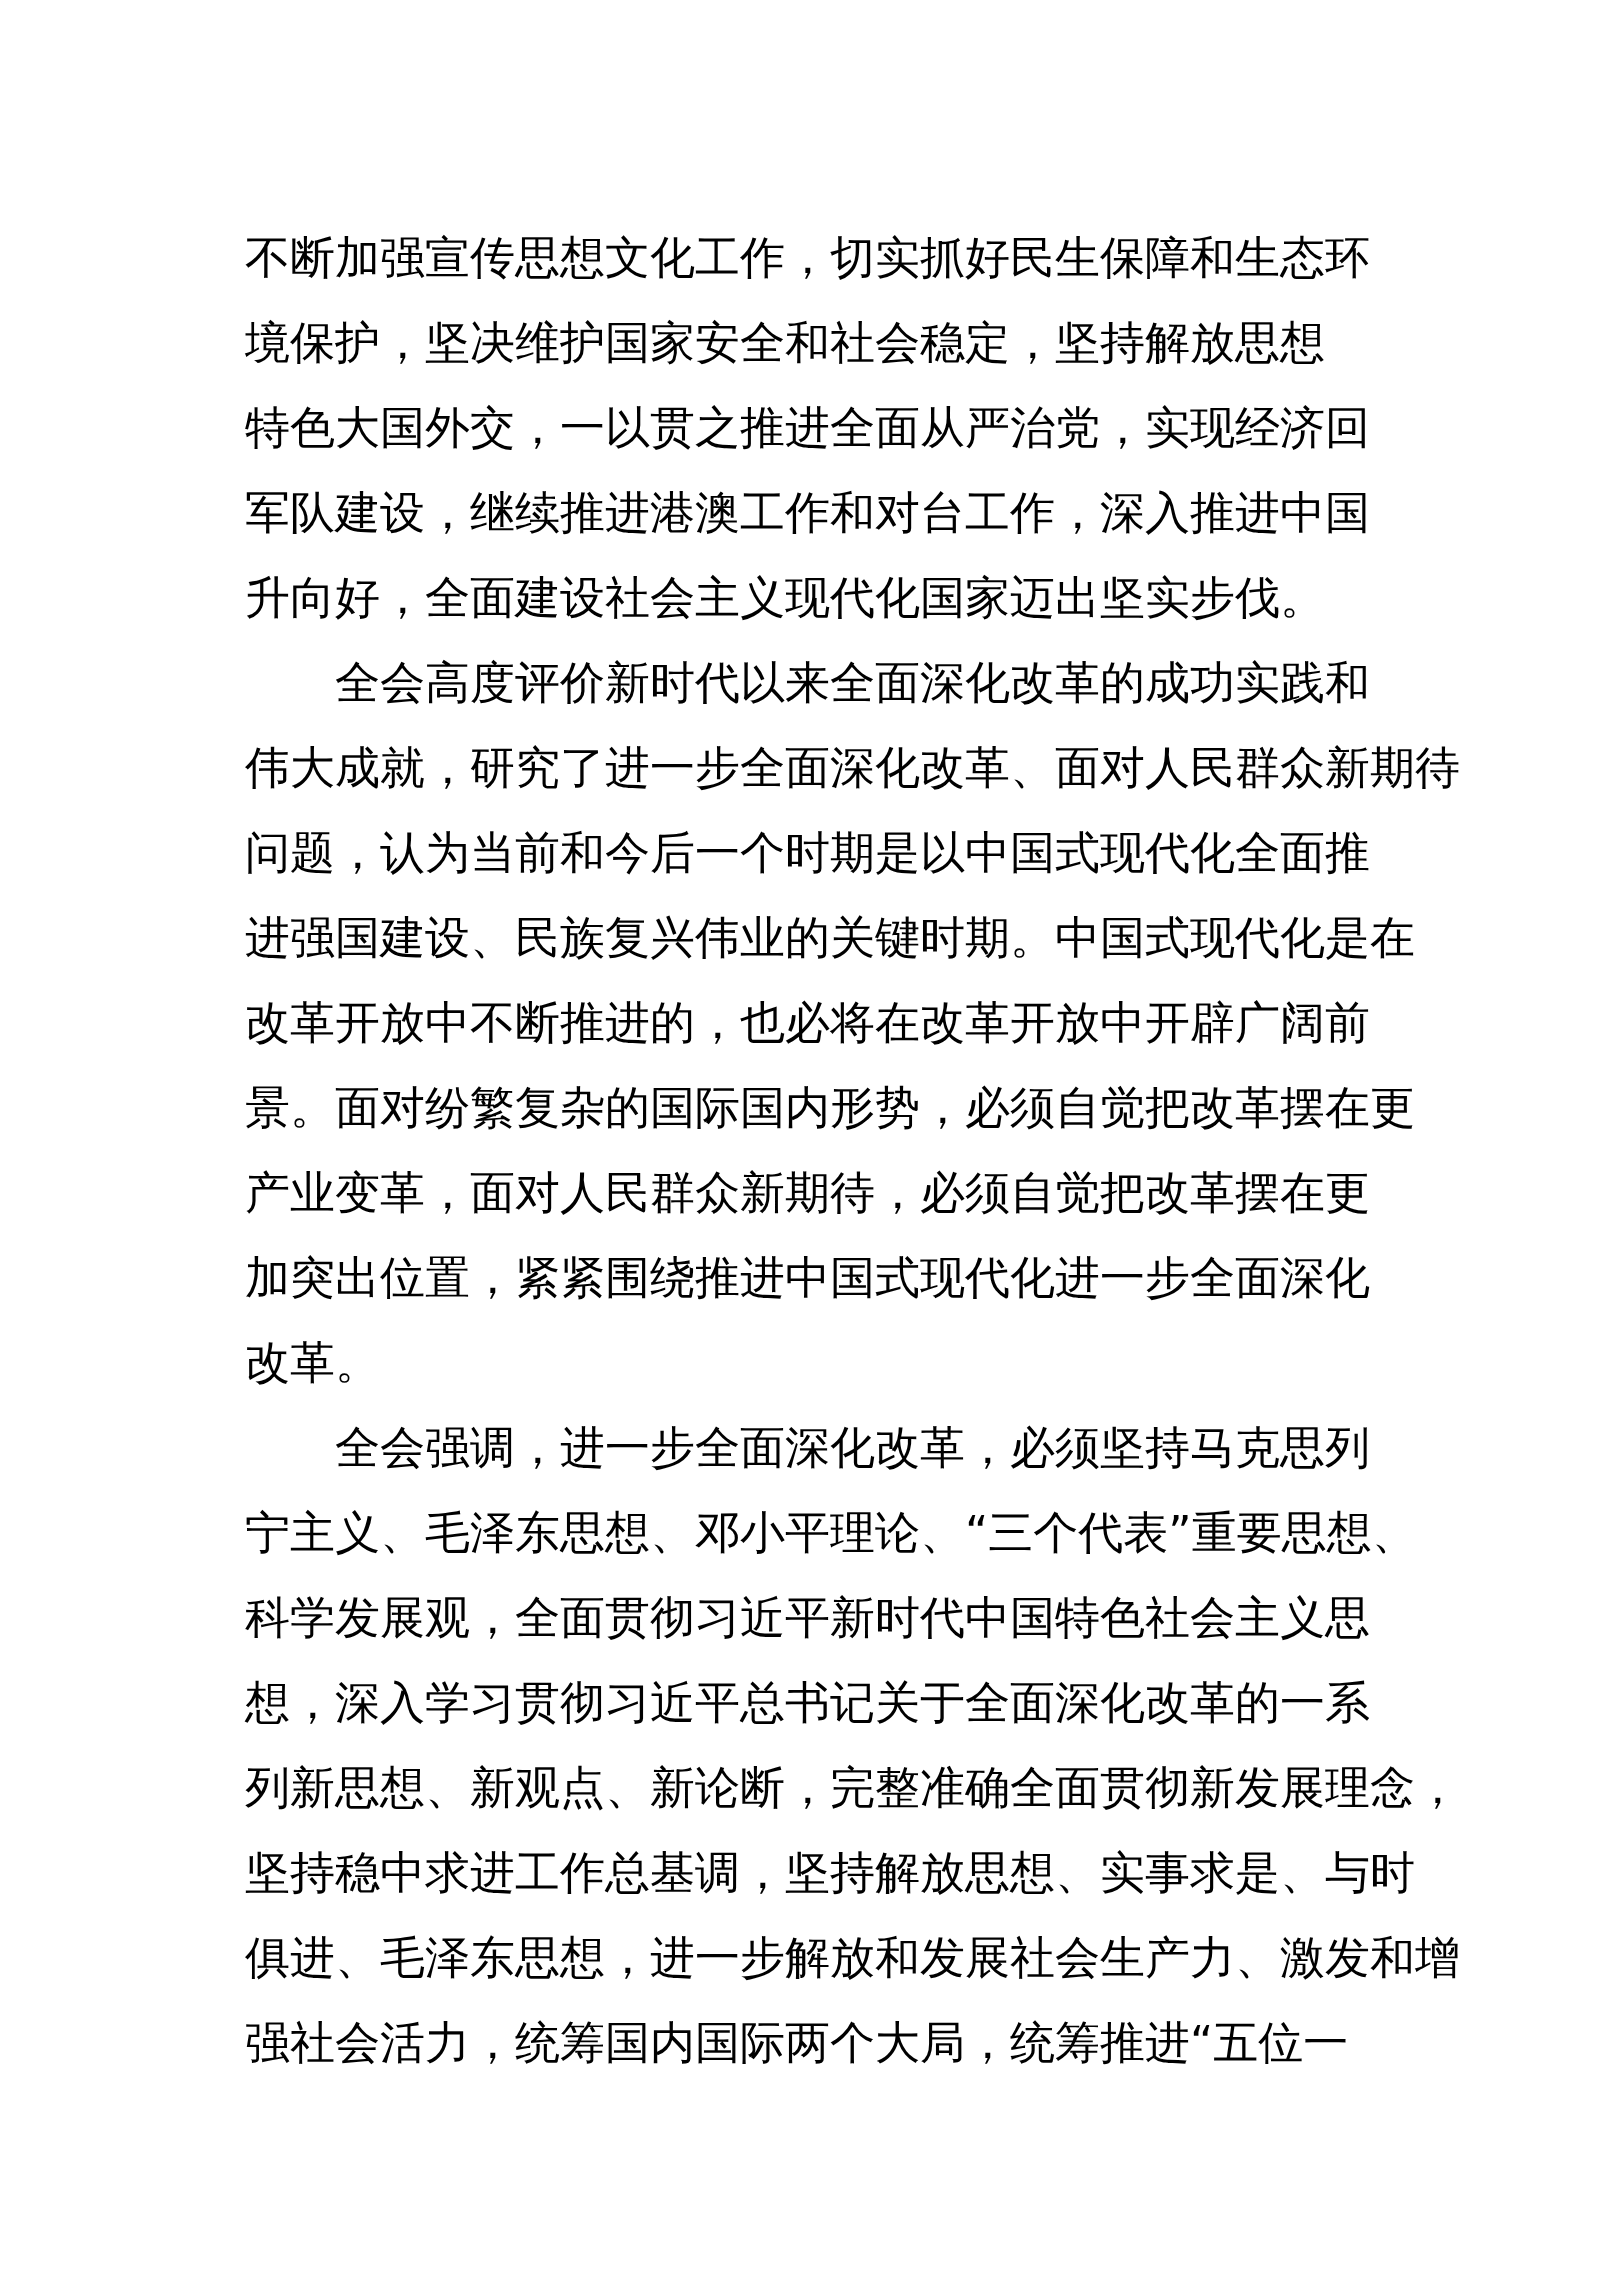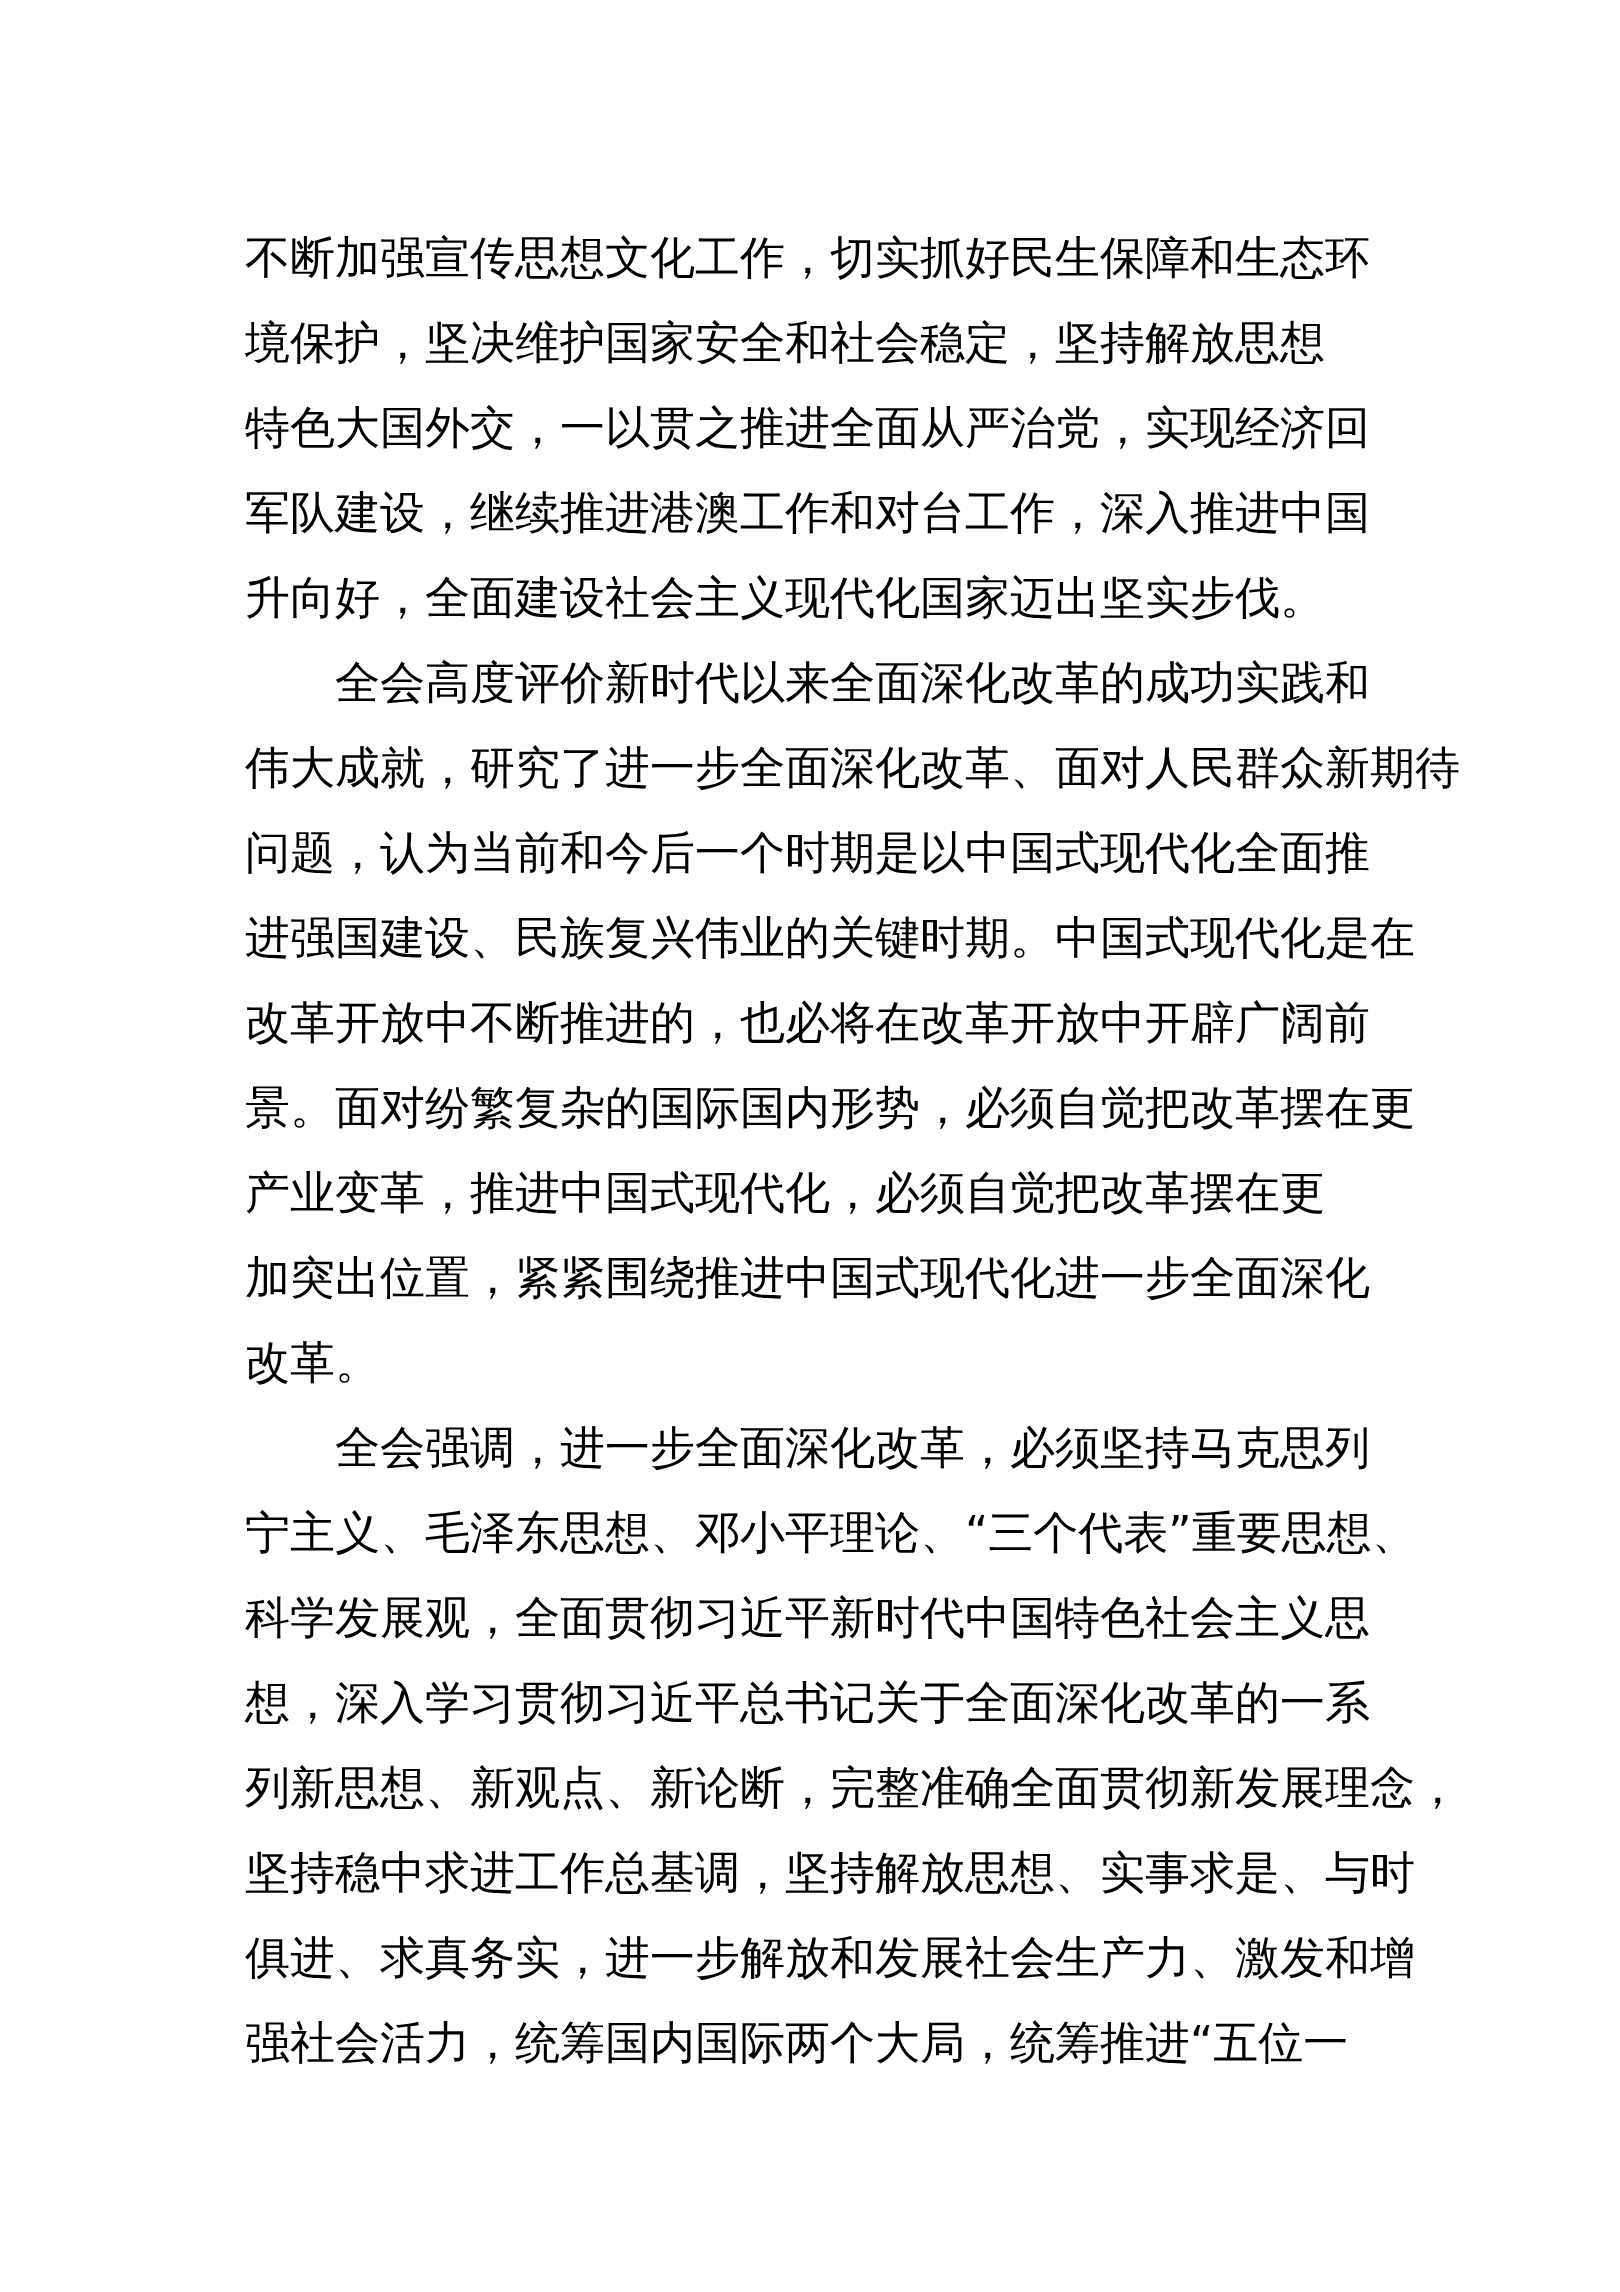--- a/index.html
+++ b/index.html
@@ -55,31 +55,31 @@
       <span class="line">升向好，全面建设社会主义现代化国家迈出坚实步伐。</span>
     </div>
 
     <div>
       <span class="line indent">全会高度评价新时代以来全面深化改革的成功实践和</span>
       <span class="line">伟大成就，研究了进一步全面深化改革、面对人民群众新期待</span>
       <span class="line">问题，认为当前和今后一个时期是以中国式现代化全面推</span>
       <span class="line">进强国建设、民族复兴伟业的关键时期。中国式现代化是在</span>
       <span class="line">改革开放中不断推进的，也必将在改革开放中开辟广阔前</span>
       <span class="line">景。面对纷繁复杂的国际国内形势，必须自觉把改革摆在更</span>
-      <span class="line">产业变革，推进中国式现代化，必须自觉把改革摆在更</span>
+      <span class="line">产业变革，面对人民群众新期待，必须自觉把改革摆在更</span>
       <span class="line">加突出位置，紧紧围绕推进中国式现代化进一步全面深化</span>
       <span class="line">改革。</span>
     </div>
 
     <div>
       <span class="line indent">全会强调，进一步全面深化改革，必须坚持马克思列</span>
       <span class="line">宁主义、毛泽东思想、邓小平理论、“三个代表”重要思想、</span>
       <span class="line">科学发展观，全面贯彻习近平新时代中国特色社会主义思</span>
       <span class="line">想，深入学习贯彻习近平总书记关于全面深化改革的一系</span>
       <span class="line">列新思想、新观点、新论断，完整准确全面贯彻新发展理念，</span>
       <span class="line">坚持稳中求进工作总基调，坚持解放思想、实事求是、与时</span>
-      <span class="line">俱进、求真务实，进一步解放和发展社会生产力、激发和增</span>
+      <span class="line">俱进、毛泽东思想，进一步解放和发展社会生产力、激发和增</span>
       <span class="line">强社会活力，统筹国内国际两个大局，统筹推进“五位一</span>
     </div>
 
   </div>
 </div>
 
 
 </body></html>

